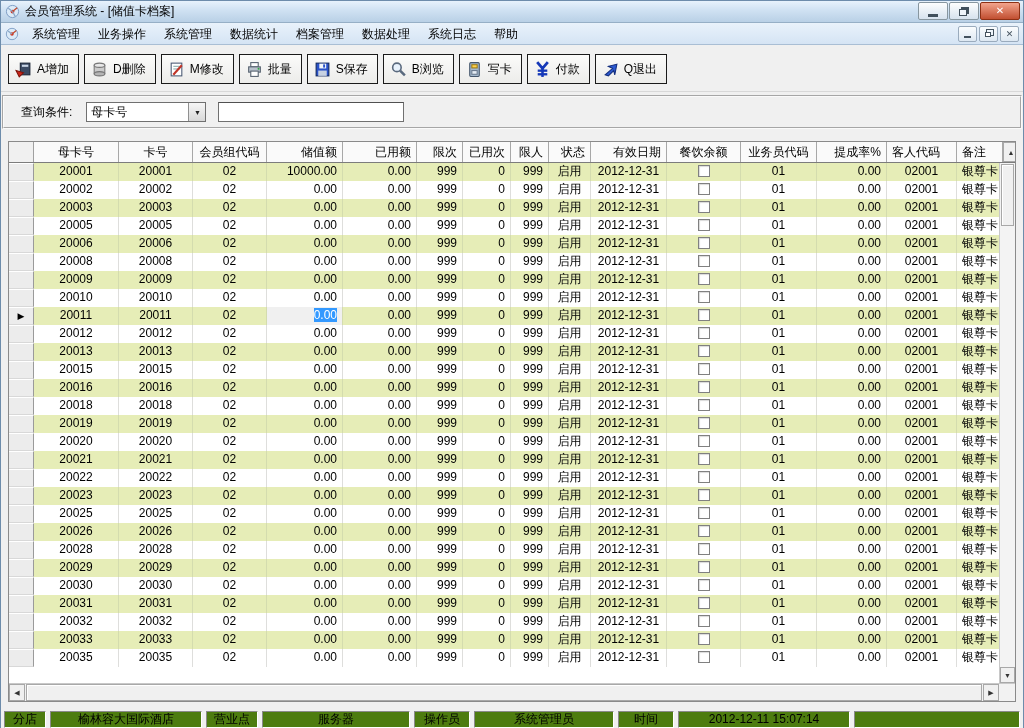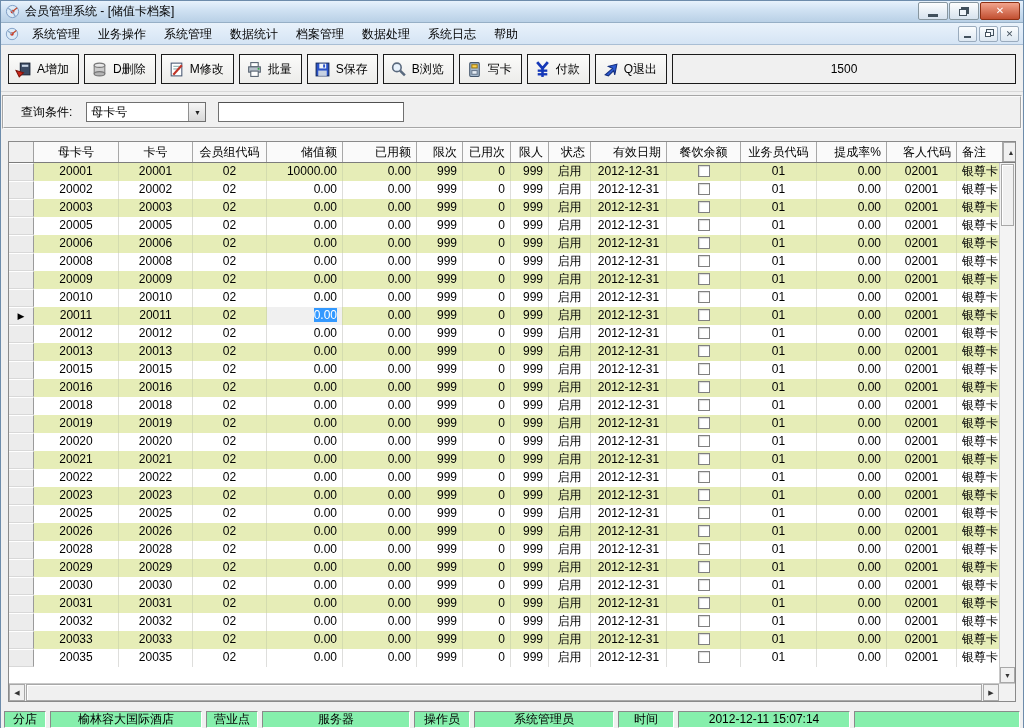--- a/index.html
+++ b/index.html
@@ -120,21 +120,21 @@
   }
   .hscroll { flex:0 0 18px; display:flex; background:#f2f2f2; border-top:1px solid #c8c8c8; }
   .hscroll .scroll-btn { height:17px; }
   .h-thumb { flex:1; margin:0 1px; background:#f0f0f0; border:1px solid #a8a8a8; box-shadow:inset 1px 1px 0 #fff; }
   .h-corner { flex:0 0 16px; background:#f2f2f2; }
 
   
   .statusbar { margin-top:7px; flex:0 0 22px; display:flex; padding:2px 3px; background:#f0f0f0; }
   .seg {
     height:17px; margin-right:4px; line-height:15px; text-align:center; overflow:hidden; white-space:nowrap;
-    border:1px solid; border-color:#8a8a8a #ffffff #ffffff #8a8a8a; background:#86efac; padding:0 2px;
+    border:1px solid; border-color:#8a8a8a #ffffff #ffffff #8a8a8a; background:#4d7c0f; padding:0 2px;
   }
   .seg-fill { flex:1; margin-right:0; }
 </style>
 </head>
 <body>
 
 <div class="window">
 
   <div class="titlebar">
     <svg class="app-ico" width="15" height="15" viewBox="0 0 16 16">
@@ -253,23 +253,20 @@
           <rect x="3.5" y="11.4" width="9" height="2.2" fill="#1538b8"></rect>
         </svg>
       <span>付款</span>
     </div>
     <div class="tb-btn">
       <svg class="ico" viewBox="0 0 16 16">
           <polygon points="14,3 6,5 10,7 3,13 6,14 11,9 12,13" fill="#2d5ad2" stroke="#142f7e"></polygon>
         </svg>
       <span>Q退出</span>
     </div>
-    <div class="tb-counter">
-      <span>1500</span>
-    </div>
   </div>
 
   <div class="query-panel">
     <span class="query-label">查询条件:</span>
     <div class="combo">
       <span class="combo-value">母卡号</span>
       <span class="combo-btn">
           <span>▼</span>
         </span>
     </div>
@@ -286,21 +283,21 @@
         <div class="h-cell" style="width: 76px; flex: 0 0 76px; text-align: right;">储值额</div>
         <div class="h-cell" style="width: 74px; flex: 0 0 74px; text-align: right;">已用额</div>
         <div class="h-cell" style="width: 46px; flex: 0 0 46px; text-align: right;">限次</div>
         <div class="h-cell" style="width: 48px; flex: 0 0 48px; text-align: right;">已用次</div>
         <div class="h-cell" style="width: 38px; flex: 0 0 38px; text-align: right;">限人</div>
         <div class="h-cell" style="width: 42px; flex: 0 0 42px; text-align: right;">状态</div>
         <div class="h-cell" style="width: 76px; flex: 0 0 76px; text-align: right;">有效日期</div>
         <div class="h-cell" style="width: 74px; flex: 0 0 74px; text-align: center;">餐饮余额</div>
         <div class="h-cell" style="width: 76px; flex: 0 0 76px; text-align: center;">业务员代码</div>
         <div class="h-cell" style="width: 70px; flex: 0 0 70px; text-align: right;">提成率%</div>
-        <div class="h-cell" style="width: 70px; flex: 0 0 70px; text-align: right;">客人代码</div>
+        <div class="h-cell" style="width: 70px; flex: 0 0 70px; text-align: left;">客人代码</div>
         <div class="h-cell" style="width: 46px; flex: 0 0 46px; text-align: left;">备注</div>
         <div class="scroll-up-btn">
           <span>▲</span>
         </div>
     </div>
     <div class="grid-body">
       <div class="rows-area" id="rows-area">
           <div class="t-row alt">
             <div class="sel-cell"></div>
             <div class="t-cell" style="width: 85px; flex: 0 0 85px; text-align: center;">20001</div>

